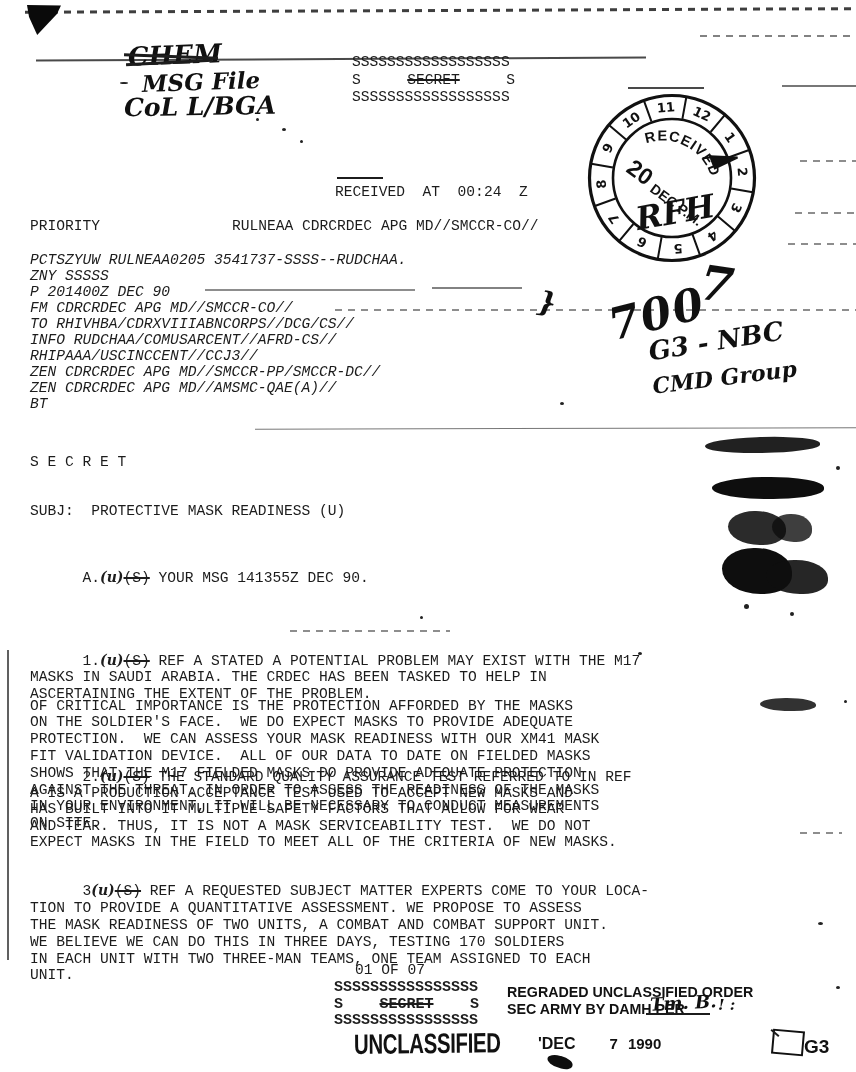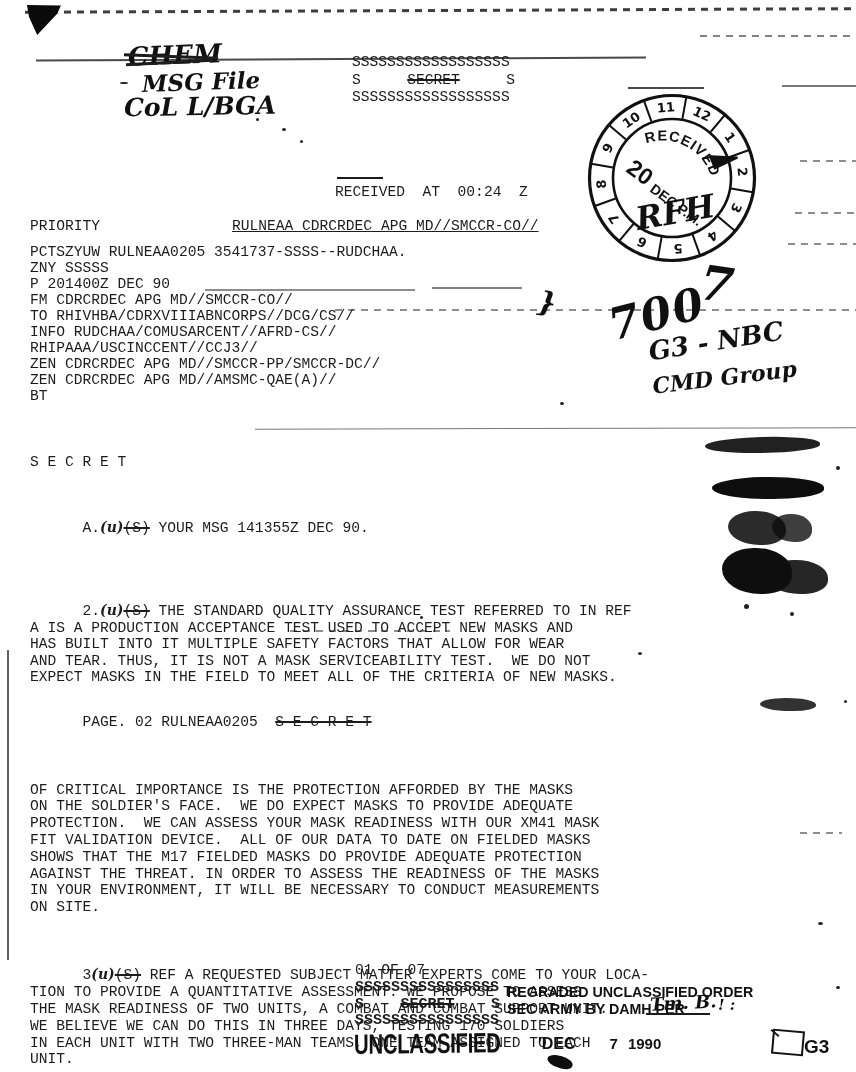--- a/index.html
+++ b/index.html
@@ -84,22 +84,22 @@
     <text x="52" y="138" transform="rotate(-10 52 138)" font-family="DejaVu Serif, serif" font-style="italic" font-weight="bold" font-size="32">RFH</text>
   </svg>
   <div class="dashline" style="left:800px;top:160px;width:56px;height:1.5px;opacity:.5;"></div>
   <div class="dashline" style="left:795px;top:212px;width:61px;height:1.5px;opacity:.5;"></div>
   <div class="dashline" style="left:788px;top:243px;width:68px;height:1.5px;opacity:.5;"></div>
 
   <div class="scanline" style="left:337px;top:177px;width:46px;height:2px;"></div>
   <div class="abs mono" style="left:335px;top:184px;">RECEIVED  AT  00:24  Z</div>
 
   <div class="abs mono" style="left:30px;top:218px;">PRIORITY</div>
-  <div class="abs mono" style="left:232px;top:218px;text-decoration:underline;">RULNEAA CDRCRDEC APG MD//SMCCR-CO//</div>
-  <div class="abs mono" style="left:30px;top:244px;line-height:16px;">PCTSZYUW RULNEAA0205 3541737-SSSS--RUDCHAA.
+  <div class="abs mono" style="left:232px;top:218px;">RULNEAA CDRCRDEC APG MD//SMCCR-CO//</div>
+  <div class="abs mono" style="left:30px;top:252px;line-height:16px;font-style:italic;">PCTSZYUW RULNEAA0205 3541737-SSSS--RUDCHAA.
 ZNY SSSSS
 P 201400Z DEC 90
 FM CDRCRDEC APG MD//SMCCR-CO//
 TO RHIVHBA/CDRXVIIIABNCORPS//DCG/CS//
 INFO RUDCHAA/COMUSARCENT//AFRD-CS//
 RHIPAAA/USCINCCENT//CCJ3//
 ZEN CDRCRDEC APG MD//SMCCR-PP/SMCCR-DC//
 ZEN CDRCRDEC APG MD//AMSMC-QAE(A)//
 BT</div>
 
@@ -108,22 +108,28 @@
   <div class="dashline" style="left:335px;top:309px;width:521px;height:1.5px;opacity:.5;"></div>
   <div class="abs hand" style="left:538px;top:286px;font-size:28px;transform:rotate(10deg);">}</div>
   <div class="abs hand" style="left:608px;top:288px;font-size:44px;letter-spacing:2px;transform:rotate(-14deg);">700</div>
   <div class="abs hand" style="left:700px;top:256px;font-size:48px;transform:rotate(8deg);">7</div>
   <div class="abs hand" style="left:648px;top:326px;font-size:26px;transform:rotate(-9deg);">G3 - NBC</div>
   <div class="abs hand" style="left:652px;top:364px;font-size:22px;transform:rotate(-7deg);">CMD Group</div>
 
   <div class="scanline" style="left:255px;top:428px;width:601px;height:1.2px;opacity:.6;transform:rotate(-0.15deg);"></div>
   <div class="abs mono" style="left:30px;top:421px;width:620px;">
     <div>S E C R E T</div>
+    <div>SUBJ:  PROTECTIVE MASK READINESS (U)</div>
     <div class="para">
       <span>A.</span><span class="hand-u">(u)</span><span class="strike">(S)</span><span class="ptext"> YOUR MSG 141355Z DEC 90.</span>
+    </div>
+    <div class="para">
+      <span>1.</span><span class="hand-u">(u)</span><span class="strike">(S)</span><span class="ptext"> REF A STATED A POTENTIAL PROBLEM MAY EXIST WITH THE M17
+MASKS IN SAUDI ARABIA. THE CRDEC HAS BEEN TASKED TO HELP IN
+ASCERTAINING THE EXTENT OF THE PROBLEM.</span>
     </div>
     <div class="para">
       <span>2.</span><span class="hand-u">(u)</span><span class="strike">(S)</span><span class="ptext"> THE STANDARD QUALITY ASSURANCE TEST REFERRED TO IN REF
 A IS A PRODUCTION ACCEPTANCE TEST USED TO ACCEPT NEW MASKS AND
 HAS BUILT INTO IT MULTIPLE SAFETY FACTORS THAT ALLOW FOR WEAR
 AND TEAR. THUS, IT IS NOT A MASK SERVICEABILITY TEST.  WE DO NOT
 EXPECT MASKS IN THE FIELD TO MEET ALL OF THE CRITERIA OF NEW MASKS.</span>
     </div>
   </div>
 
@@ -136,44 +142,41 @@
   <div class="blob" style="left:760px;top:698px;width:56px;height:13px;opacity:.85;"></div>
   <div class="dot" style="left:744px;top:604px;width:5px;height:5px;"></div>
   <div class="dot" style="left:790px;top:612px;width:4px;height:4px;"></div>
   <div class="dot" style="left:836px;top:466px;width:4px;height:4px;"></div>
   <div class="dashline" style="left:290px;top:630px;width:160px;height:1.5px;opacity:.5;"></div>
   <div class="dashline" style="left:800px;top:832px;width:42px;height:1.5px;opacity:.5;"></div>
   <div class="dot" style="left:818px;top:922px;width:5px;height:3px;"></div>
 
   <div class="scanline" style="left:7px;top:650px;width:1.5px;height:310px;opacity:.7;"></div>
   <div class="abs mono" style="left:30px;top:664px;width:640px;line-height:16.8px;">
-    <div>
-      <span class="ptext">PAGE. 02 RULNEAA0205  </span><span class="strike">S E C R E T</span>
-    </div>
     <div class="ptext">OF CRITICAL IMPORTANCE IS THE PROTECTION AFFORDED BY THE MASKS
 ON THE SOLDIER'S FACE.  WE DO EXPECT MASKS TO PROVIDE ADEQUATE
 PROTECTION.  WE CAN ASSESS YOUR MASK READINESS WITH OUR XM41 MASK
 FIT VALIDATION DEVICE.  ALL OF OUR DATA TO DATE ON FIELDED MASKS
 SHOWS THAT THE M17 FIELDED MASKS DO PROVIDE ADEQUATE PROTECTION
 AGAINST THE THREAT. IN ORDER TO ASSESS THE READINESS OF THE MASKS
 IN YOUR ENVIRONMENT, IT WILL BE NECESSARY TO CONDUCT MEASUREMENTS
 ON SITE.</div>
     <div class="para">
       <span>3</span><span class="hand-u">(u)</span><span class="strike">(S)</span><span class="ptext"> REF A REQUESTED SUBJECT MATTER EXPERTS COME TO YOUR LOCA-
 TION TO PROVIDE A QUANTITATIVE ASSESSMENT. WE PROPOSE TO ASSESS
 THE MASK READINESS OF TWO UNITS, A COMBAT AND COMBAT SUPPORT UNIT.
 WE BELIEVE WE CAN DO THIS IN THREE DAYS, TESTING 170 SOLDIERS
 IN EACH UNIT WITH TWO THREE-MAN TEAMS, ONE TEAM ASSIGNED TO EACH
 UNIT.</span>
     </div>
     
   </div>
 
   <div class="abs mono" style="left:355px;top:962px;">01 OF 07</div>
-  <div class="abs" style="left:355px;top:980px;width:150px;">
+  <div class="abs" style="left:334px;top:980px;width:150px;">
     <div class="mono" style="font-size:15px;line-height:16.6px;font-weight:bold;">SSSSSSSSSSSSSSSS</div>
     <div class="mono banner-mid" style="font-size:15px;line-height:16.6px;font-weight:bold;width:145px;">
       <span>S</span>
       <span class="strike">SECRET</span>
       <span>S</span>
     </div>
     <div class="mono" style="font-size:15px;line-height:16.6px;font-weight:bold;">SSSSSSSSSSSSSSSS</div>
   </div>
 
   <div class="abs stampsans" style="left:507px;top:983px;font-size:15px;font-weight:bold;transform:scaleX(.95);transform-origin:left;">REGRADED UNCLASSIFIED ORDER</div>

